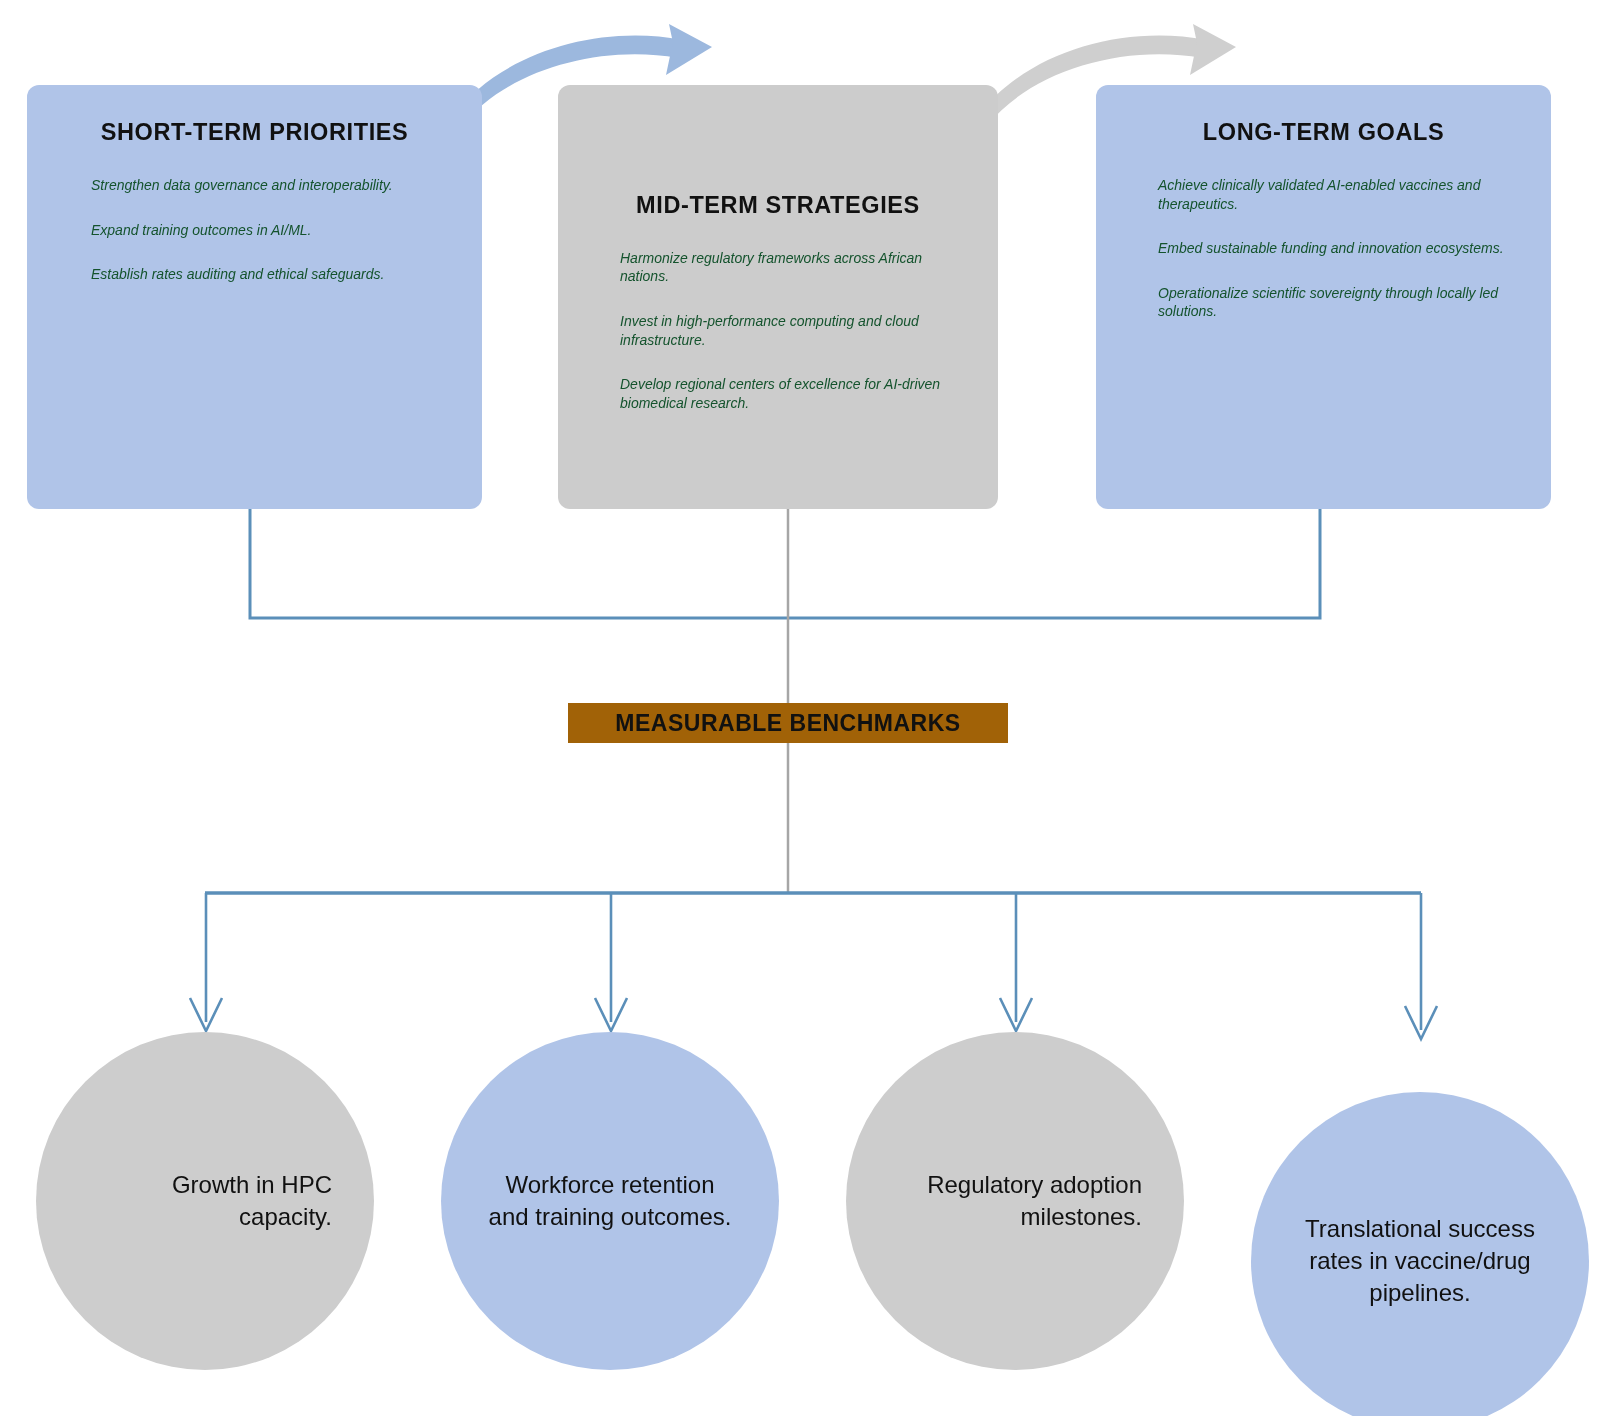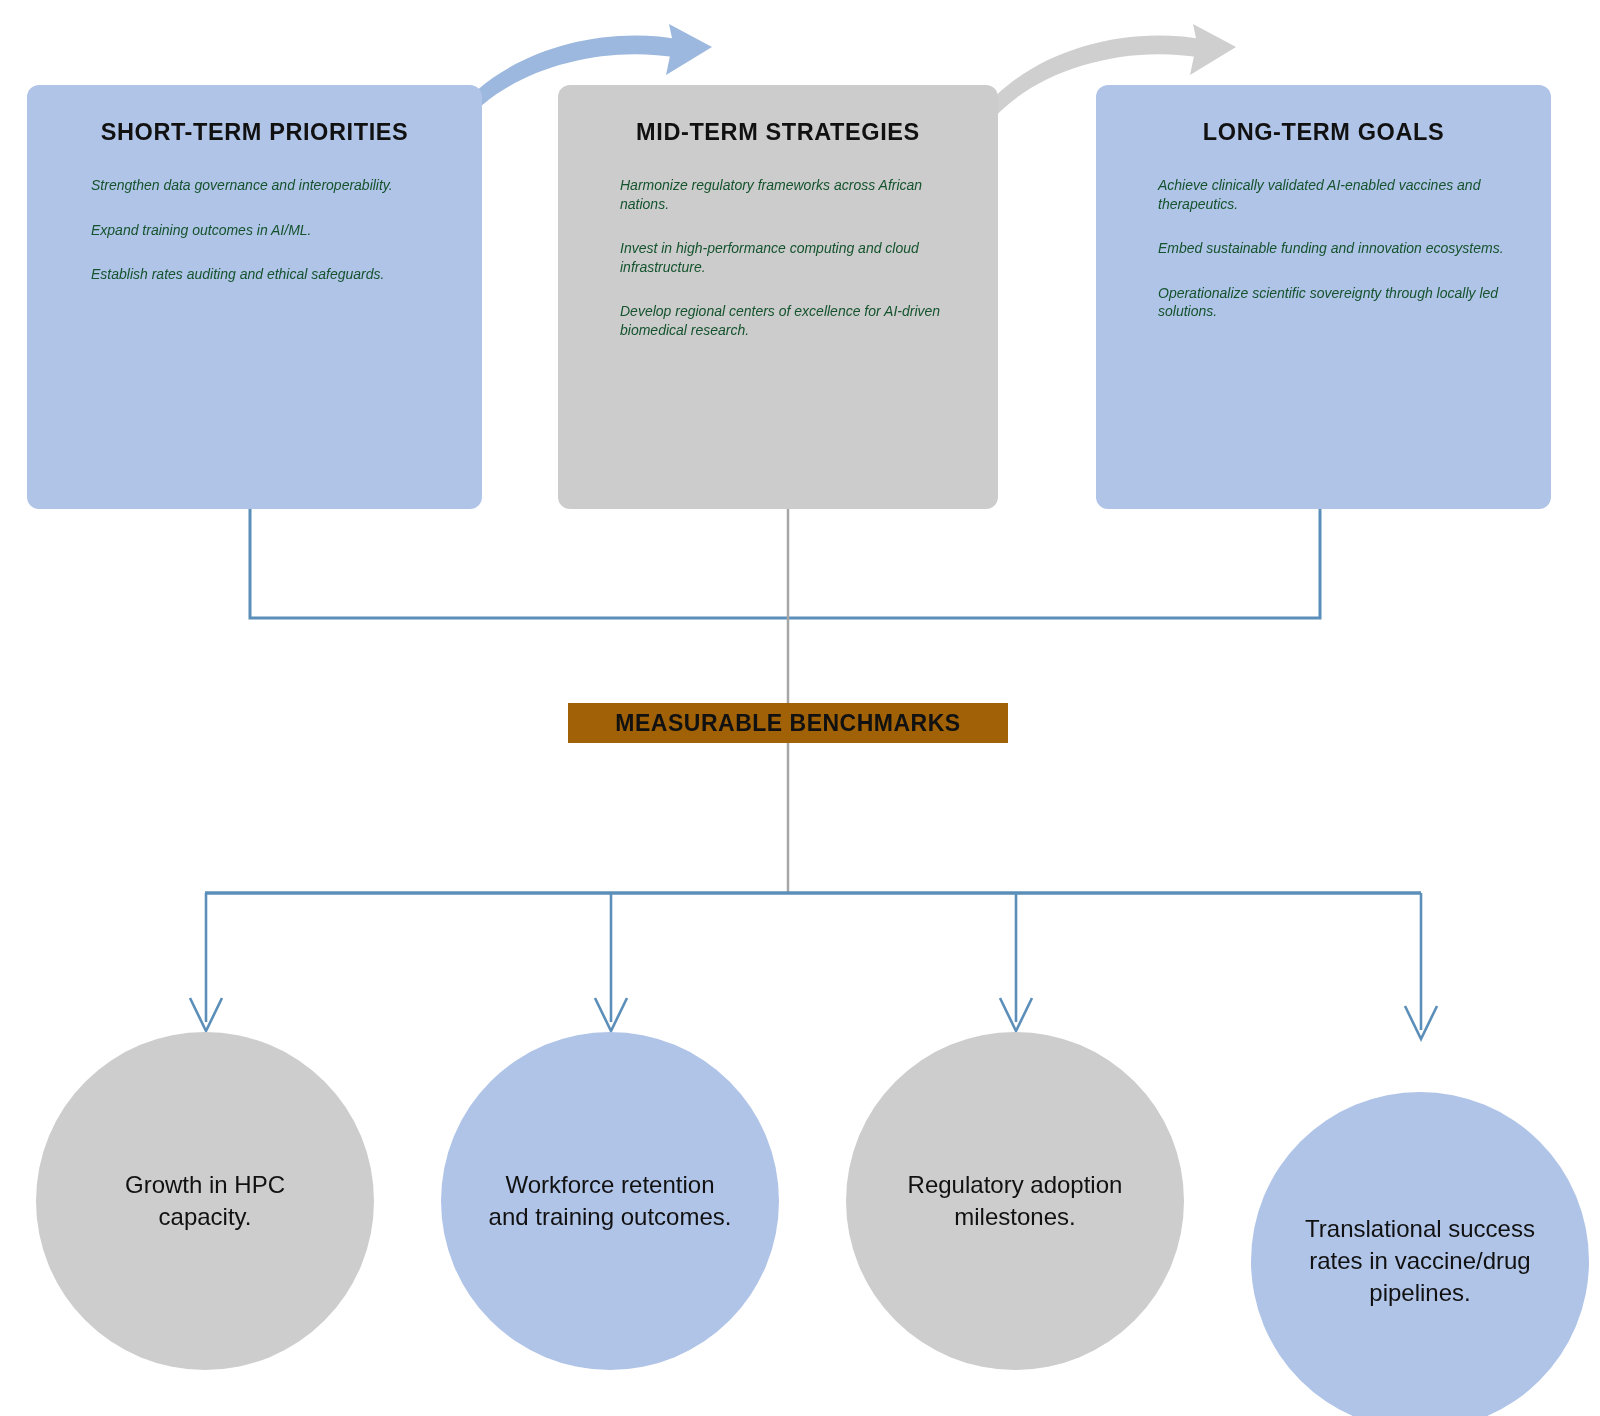--- a/index.html
+++ b/index.html
@@ -27,21 +27,21 @@
   
   .panel {
     position: absolute;
     border-radius: 12px;
     box-sizing: border-box;
     padding: 34px 34px 24px 34px;
     display: flex;
     flex-direction: column;
   }
   .panel-blue { background: #b0c4e8; }
-  .panel-gray { background: #cccccc; }
+  .panel-gray { background: #cccccc; justify-content: center; }
 
   .panel-title {
     text-align: center;
     font-size: 23.5px;
     font-weight: bold;
     letter-spacing: 0.6px;
     color: #111111;
     margin-bottom: 30px;
   }
   .panel-list {
@@ -91,21 +91,21 @@
     width: 338px;
     height: 338px;
     border-radius: 50%;
     display: flex;
     align-items: center;
     justify-content: center;
     text-align: center;
     box-sizing: border-box;
     padding: 0 42px;
   }
-  .circle-gray { background: #cdcdcd; }
+  .circle-gray { background: #cdcdcd; text-align: right; }
   .circle-blue { background: #b0c4e8; }
   .circle-label {
     font-size: 24px;
     line-height: 1.32;
     color: #111111;
   }
 
   #circle-1 { left: 36px;   top: 1032px; }
   #circle-2 { left: 441px;  top: 1032px; }
   #circle-3 { left: 846px;  top: 1032px; }

